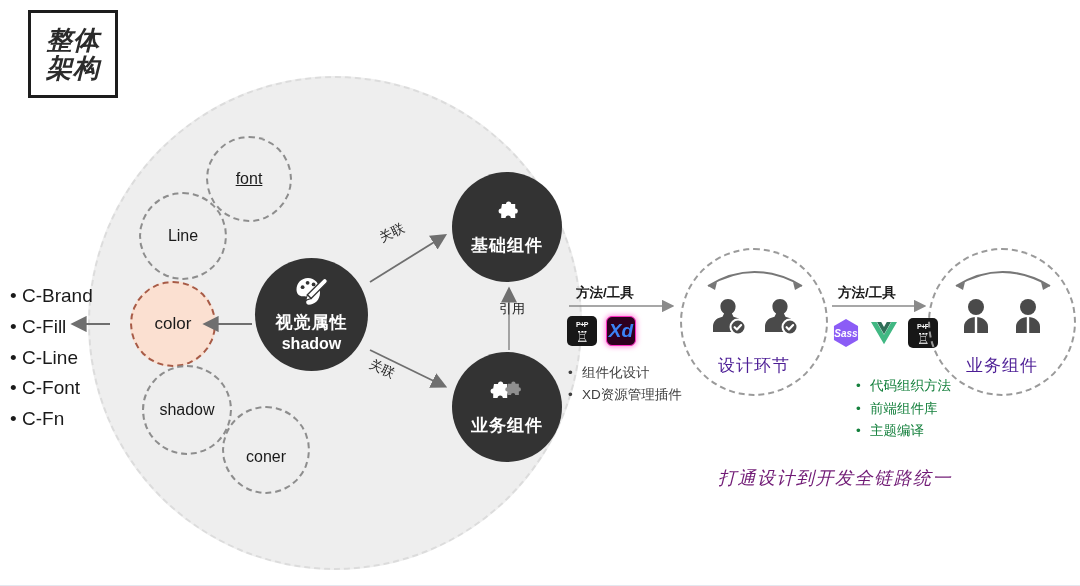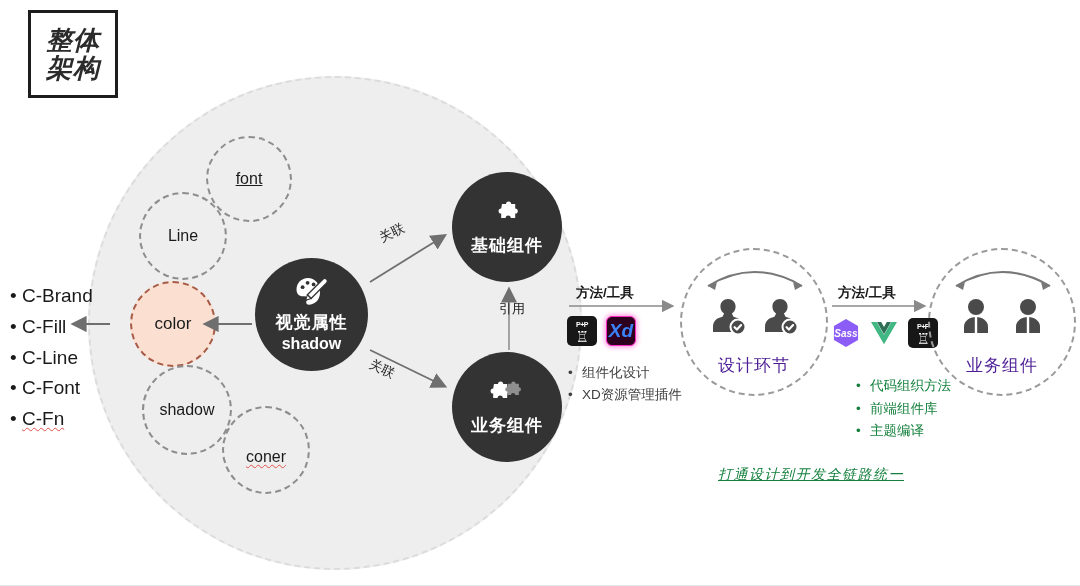--- a/index.html
+++ b/index.html
@@ -43,21 +43,20 @@
   .bubble-font{left:206px;top:136px;width:86px;height:86px;text-decoration:underline;}
   .bubble-line{left:139px;top:192px;width:88px;height:88px;}
   .bubble-shadow{left:142px;top:365px;width:90px;height:90px;}
   .bubble-coner{left:222px;top:406px;width:88px;height:88px;}
   .bubble-color{
     left:130px;top:281px;width:86px;height:86px;
     background:#fbe0d1;border:2px dashed #a85b46;align-items:center;
   }
   .bubble-color span{font-size:17px;}
   .squiggle{
-    text-decoration:underline;
     text-decoration-color:#e2534a;
     text-decoration-style:wavy;
     text-decoration-thickness:1px;
     text-underline-offset:2px;
     margin-top:13px;
   }
 
   
   .dark-circle{
     position:absolute;border-radius:50%;background:#333333;
@@ -147,22 +146,22 @@
   .mid-list{
     position:absolute;left:568px;top:362px;
     font-size:13.5px;color:#404040;line-height:1.65;
   }
   .mid-list div{white-space:nowrap;}
   .mid-list .b{display:inline-block;width:14px;}
 
   
   .caption{
     position:absolute;left:718px;top:466px;
-    font-size:14px;font-style:italic;color:#15803d;
-    letter-spacing:1.5px;white-space:nowrap;text-decoration:underline;
+    font-size:18px;font-style:italic;color:#701a75;
+    letter-spacing:1.5px;white-space:nowrap;
   }
 </style>
 </head>
 <body>
 
 <div id="stage">
 
   <div class="title-box">
     <span>整体</span>
     <span>架构</span>

